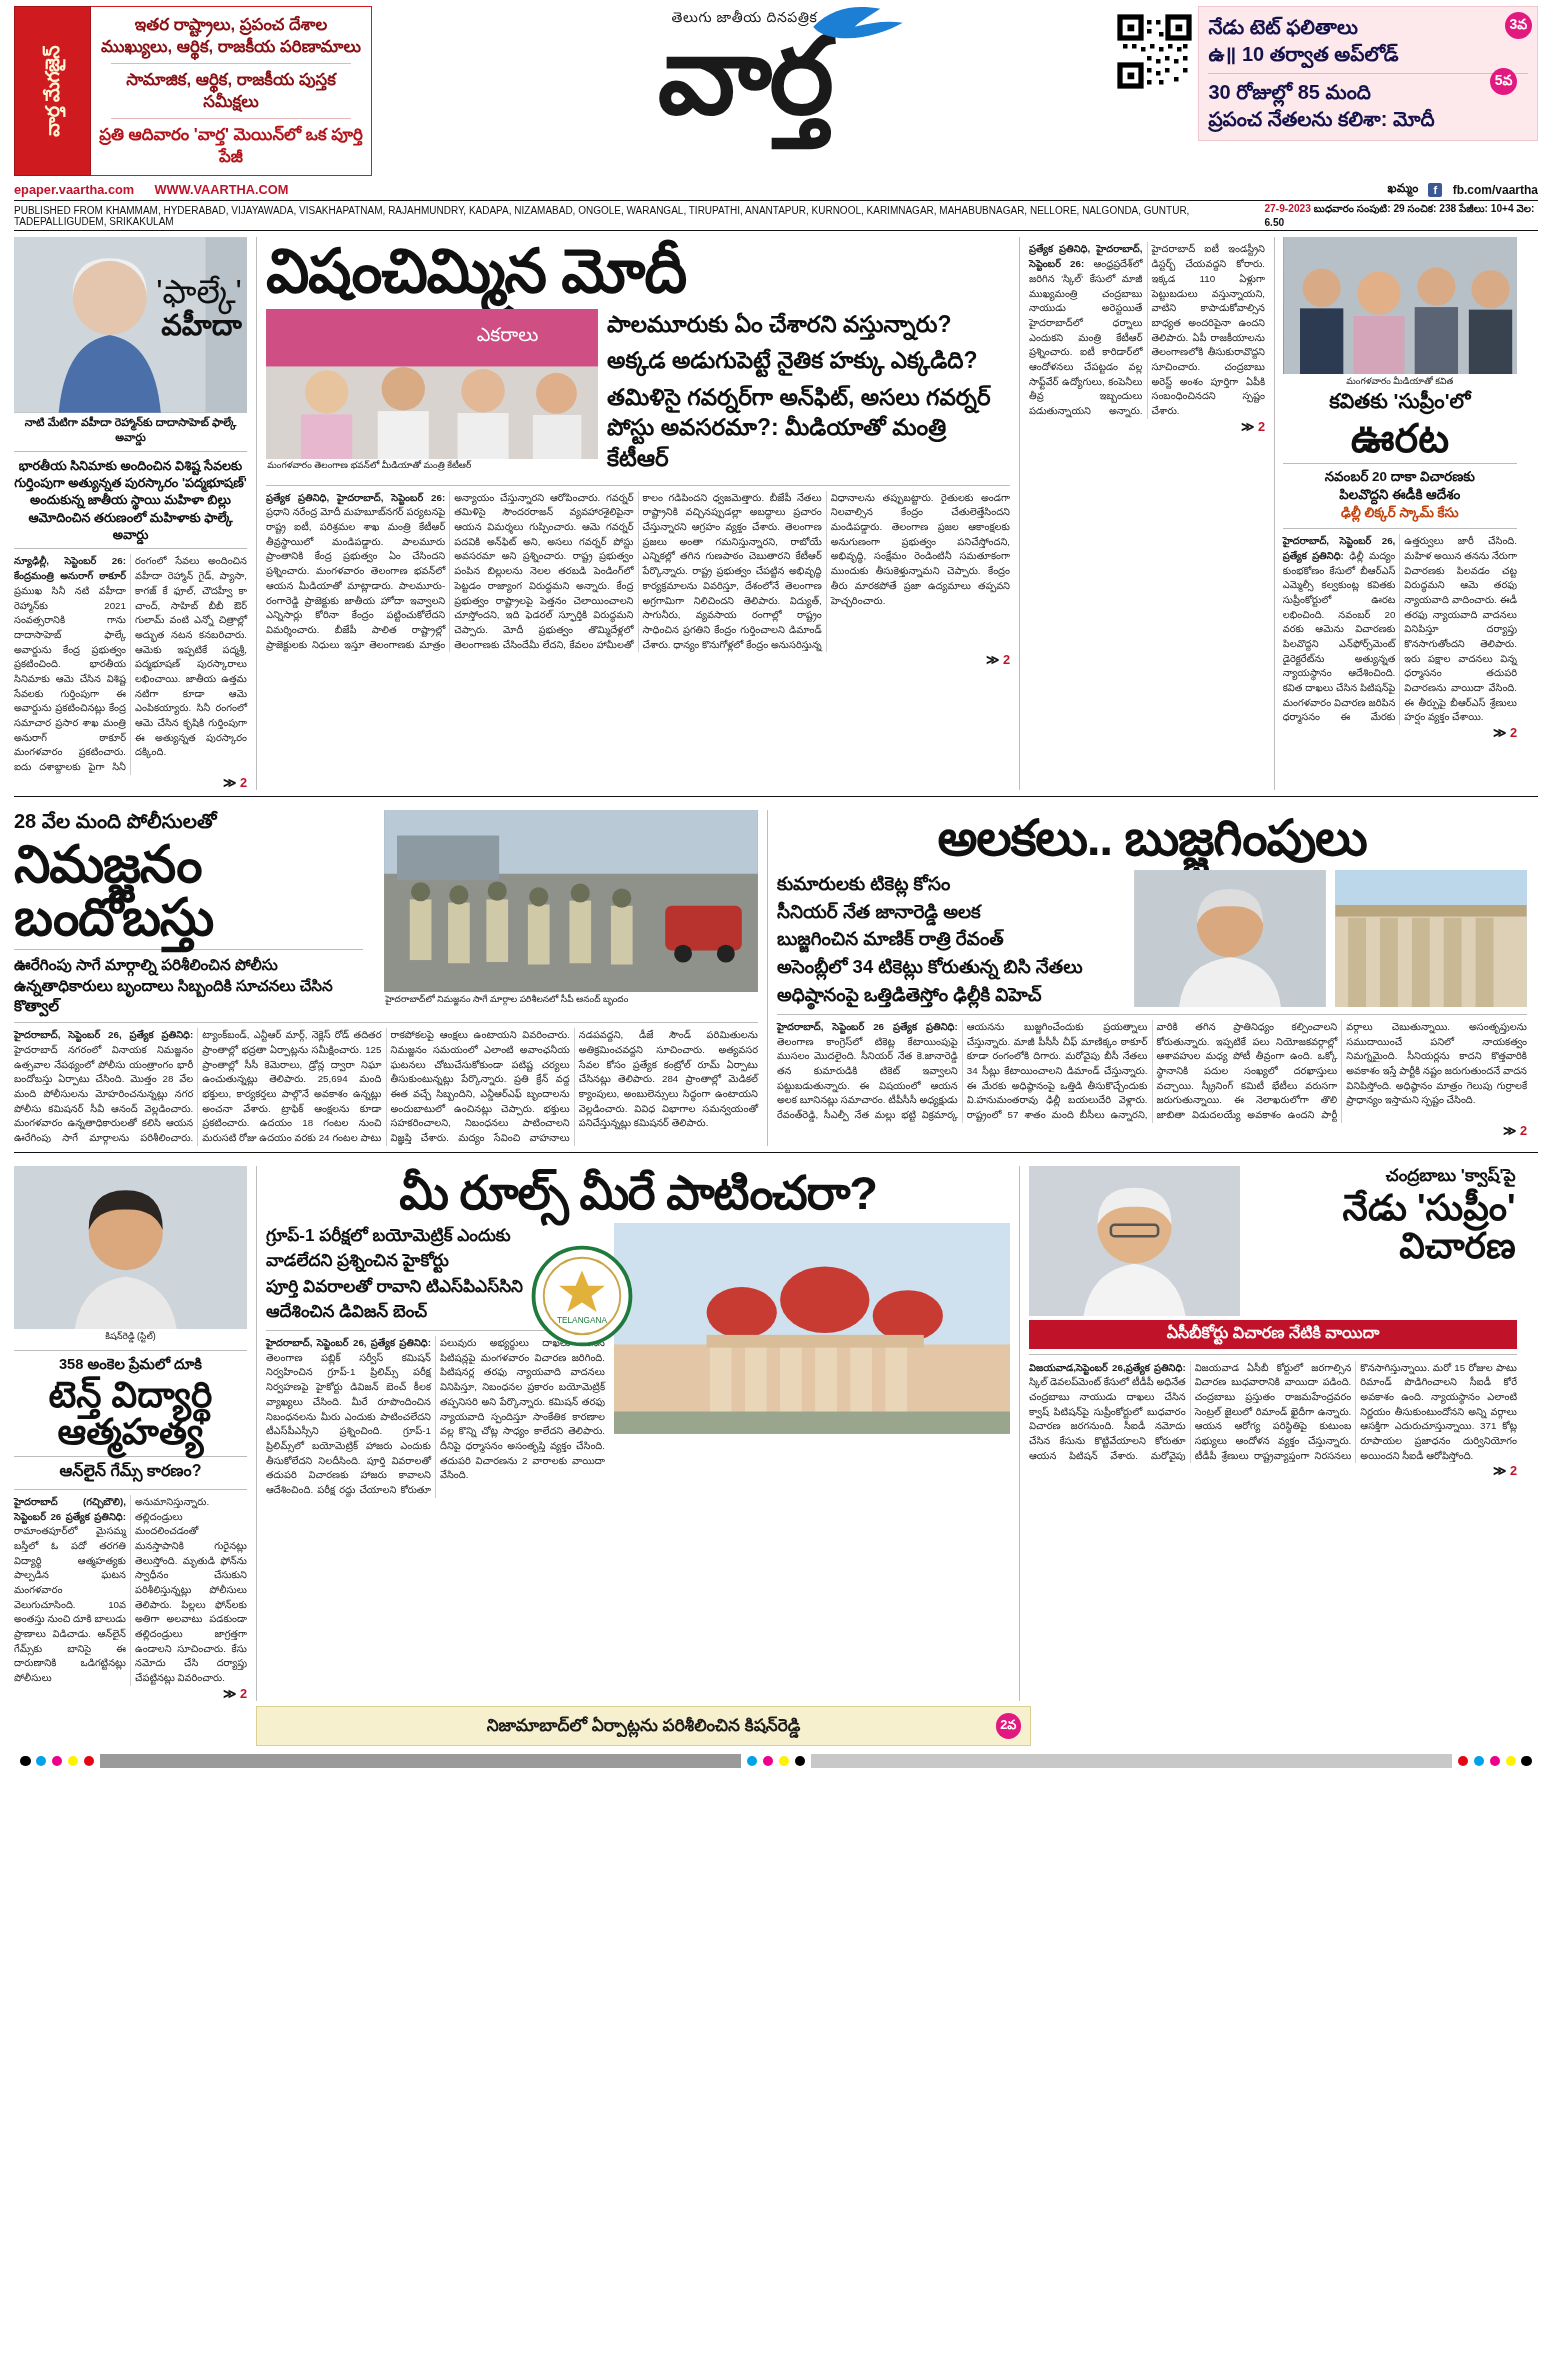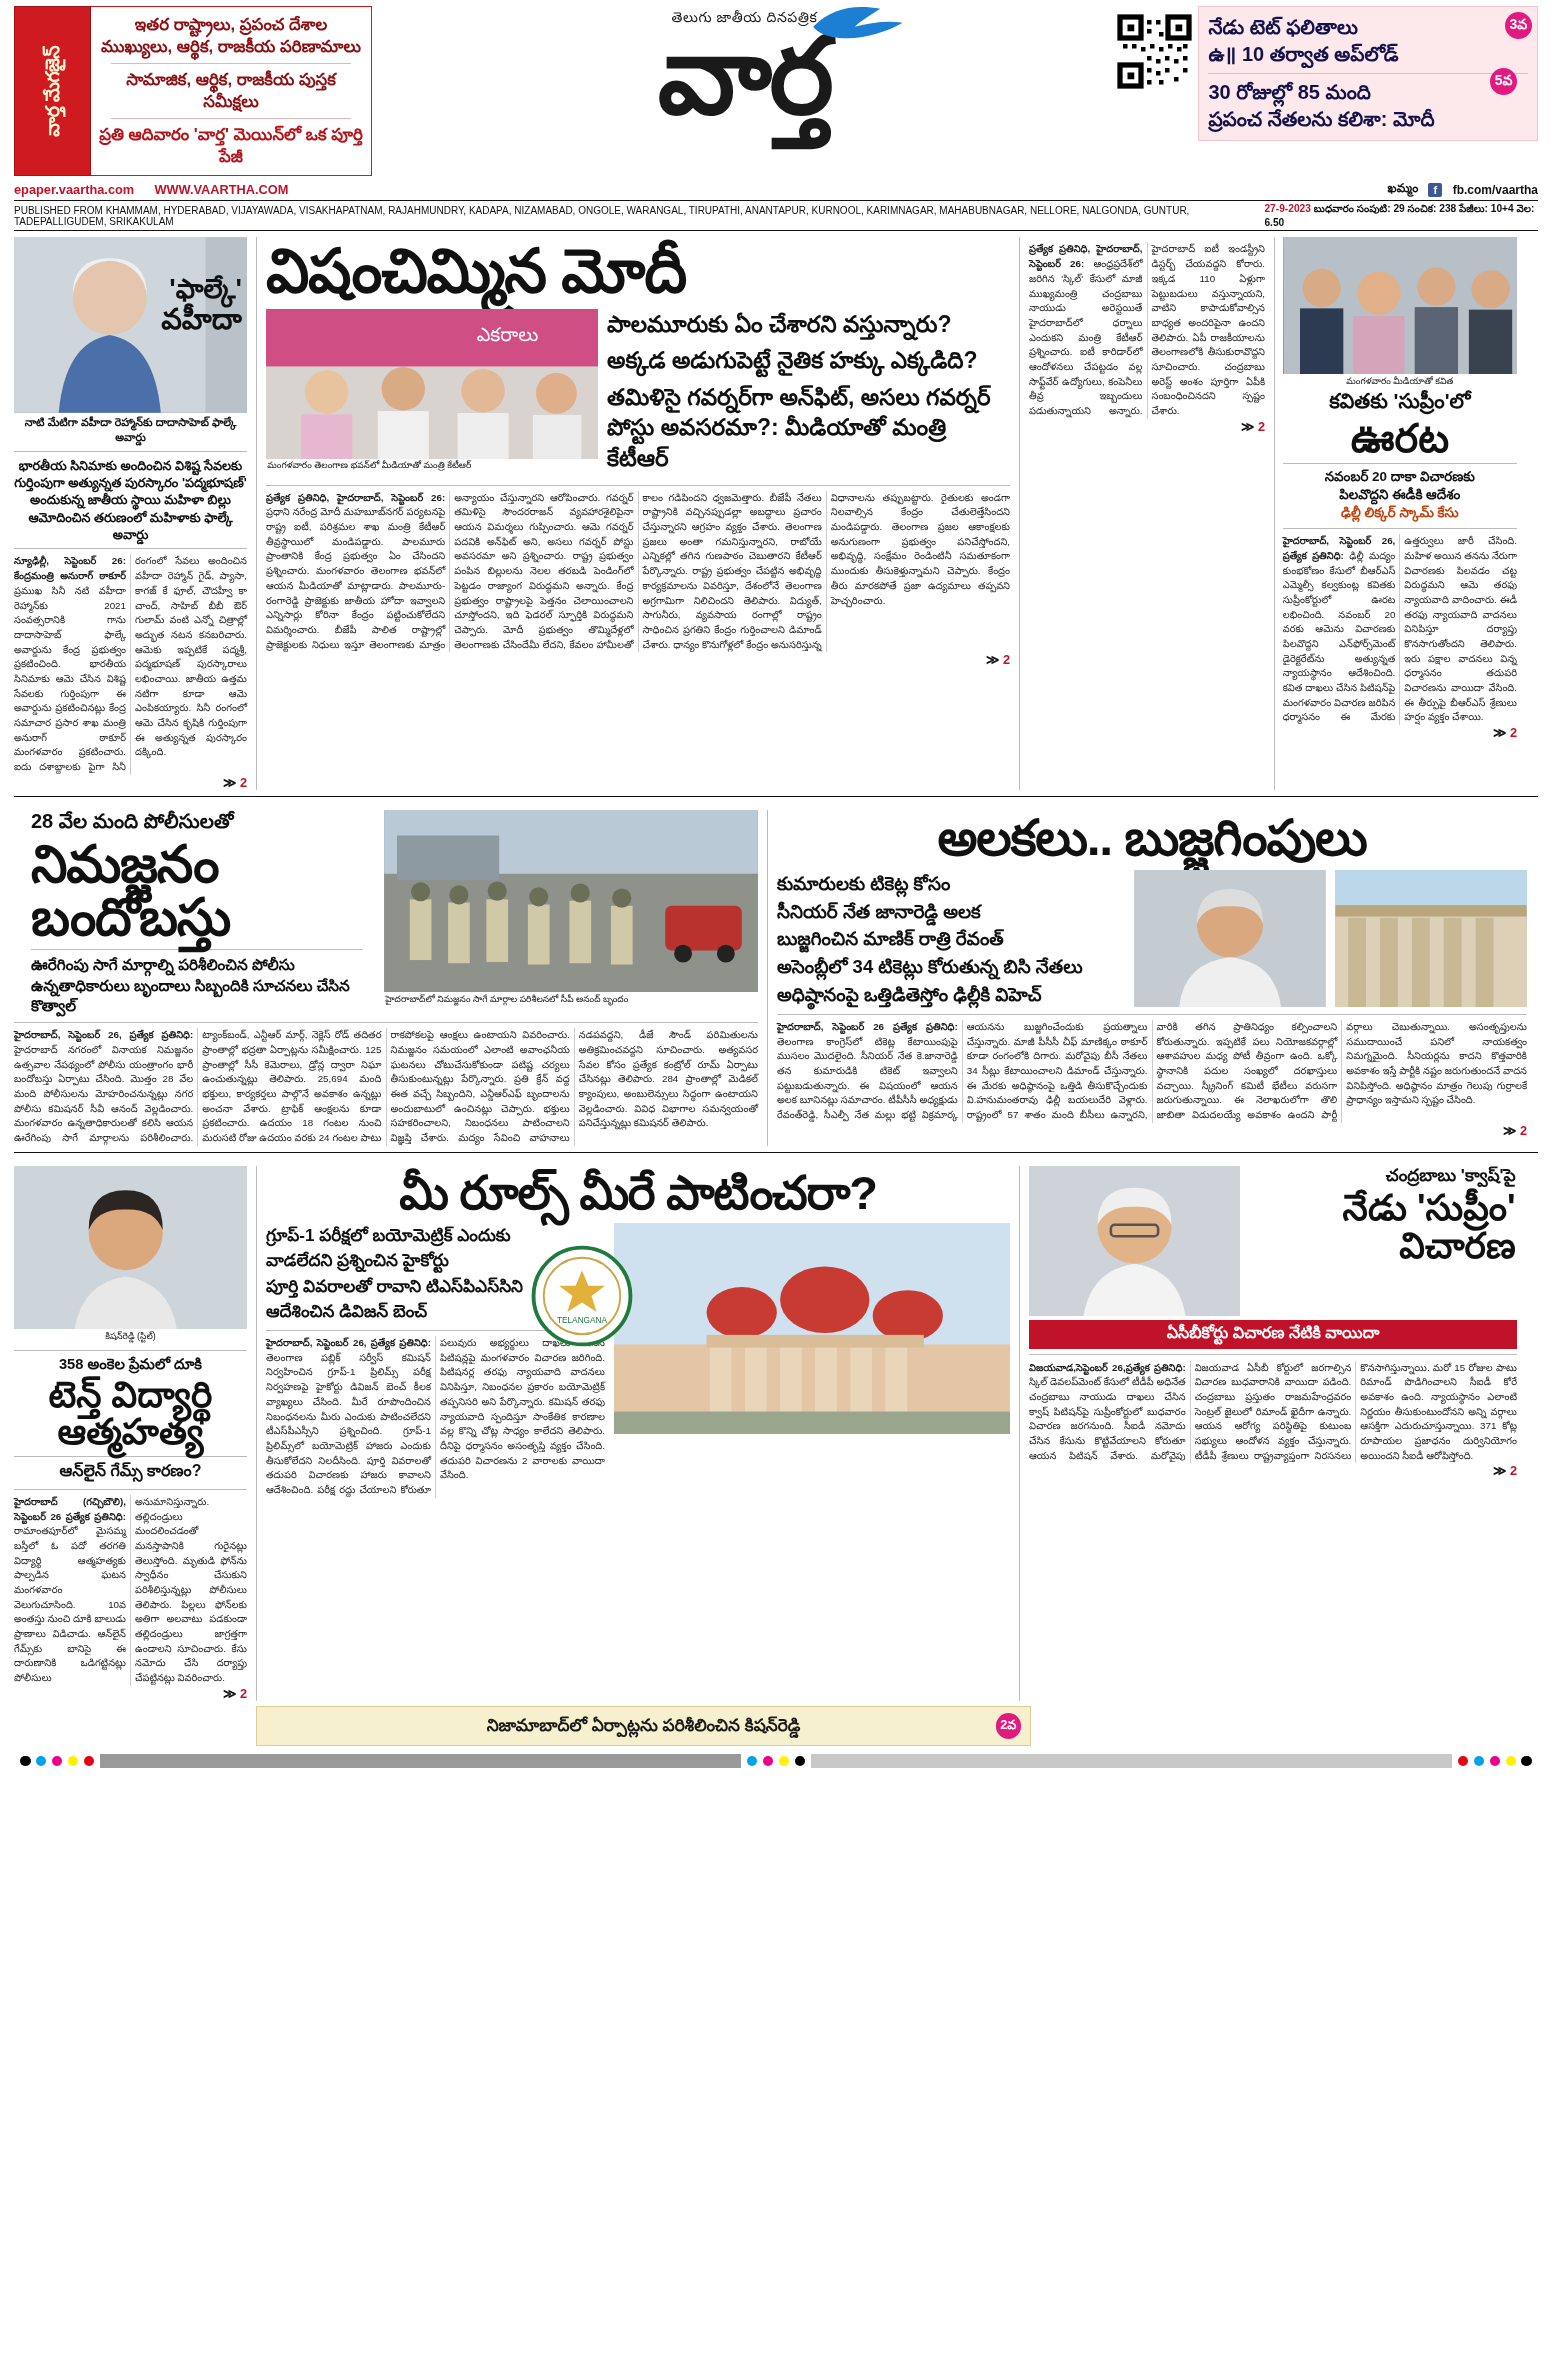--- a/index.html
+++ b/index.html
@@ -360,21 +360,21 @@
     <div class="col" style="width:233px;">
       <div class="photo ph-portrait" style="height:176px;">
         <svg viewBox="0 0 365 275" width="233" height="176">
           <rect width="365" height="275" fill="#cfd6db"></rect>
           <circle cx="150" cy="95" r="58" fill="#e3c6ad"></circle>
           <path d="M92 95 a58 58 0 0 1 116 0 q2 -62 -58 -62 q-60 0 -58 62 Z" fill="#efefef"></path>
           <path d="M70 275 q10 -110 80 -122 q70 12 80 122 Z" fill="#4b6fa8"></path>
           <path d="M300 0 h65 v275 h-65 Z" fill="#b9c2c9"></path>
         </svg>
         <div style="position:absolute; right:5.1px; top:38px; text-align:right;">
-          <div style="font-size:27px; font-weight:bold; color:#111; line-height:1.05;">'ఫాల్కే'</div>
+          <div style="font-size:33px; font-weight:normal; color:#111; line-height:1.05;">'ఫాల్కే'</div>
           <div style="font-size:29px; font-weight:bold; color:#111; line-height:1.05;">వహీదా</div>
         </div>
       </div>
       <div class="caption" style="text-align:center; font-weight:bold; font-size:11px;">నాటి మేటిగా వహీదా రెహ్మాన్‌కు దాదాసాహెబ్ ఫాల్కే అవార్డు</div>
       <hr class="thin">
       <div style="font-size:12.8px; font-weight:bold; line-height:1.35; text-align:center; color:#111;">భారతీయ సినిమాకు అందించిన విశిష్ట సేవలకు గుర్తింపుగా అత్యున్నత పురస్కారం 'పద్మభూషణ్' అందుకున్న జాతీయ స్థాయి మహిళా బిల్లు ఆమోదించిన తరుణంలో మహిళాకు ఫాల్కే అవార్డు</div>
       <hr class="thin">
       <div class="body-text cols2"><span class="dateline">న్యూఢిల్లీ, సెప్టెంబర్ 26: కేంద్రమంత్రి అనురాగ్ ఠాకూర్</span> <span>ప్రముఖ సినీ నటి వహీదా రెహ్మాన్‌కు 2021 సంవత్సరానికి గాను దాదాసాహెబ్ ఫాల్కే అవార్డును కేంద్ర ప్రభుత్వం ప్రకటించింది. భారతీయ సినిమాకు ఆమె చేసిన విశిష్ట సేవలకు గుర్తింపుగా ఈ అవార్డును ప్రకటించినట్లు కేంద్ర సమాచార ప్రసార శాఖ మంత్రి అనురాగ్ ఠాకూర్ మంగళవారం ప్రకటించారు. ఐదు దశాబ్దాలకు పైగా సినీ రంగంలో సేవలు అందించిన వహీదా రెహ్మాన్ గైడ్, ప్యాసా, కాగజ్ కే ఫూల్, చౌదహ్వీ కా చాంద్, సాహిబ్ బీబీ ఔర్ గులామ్ వంటి ఎన్నో చిత్రాల్లో అద్భుత నటన కనబరిచారు. ఆమెకు ఇప్పటికే పద్మశ్రీ, పద్మభూషణ్ పురస్కారాలు లభించాయి. జాతీయ ఉత్తమ నటిగా కూడా ఆమె ఎంపికయ్యారు. సినీ రంగంలో ఆమె చేసిన కృషికి గుర్తింపుగా ఈ అత్యున్నత పురస్కారం దక్కింది.</span></div>
       <div class="more">≫ <span class="n">2</span></div>
     </div>
@@ -446,21 +446,21 @@
         <div class="more">≫ <span class="n">2</span></div>
       </div>
     </div>
   </div>
 
   <hr class="thick">
 
   <div class="row">
 
     <div class="col" style="width:744px;">
-      <div style="display:flex; gap:21px;margin-left:17px;">
+      <div style="display:flex; gap:21px;">
         <div style="width:358px;">
           <div style="font-size:20px; font-weight:bold;">28 వేల మంది పోలీసులతో</div>
           <div style="font-size:52px; font-weight:bold; line-height:1.02; letter-spacing:-1.3px;">నిమజ్జనం</div>
           <div style="font-size:52px; font-weight:bold; line-height:1.02; letter-spacing:-1.3px;">బందోబస్తు</div>
           <hr class="thin">
           <div style="font-size:15.3px; font-weight:bold; line-height:1.35;">ఊరేగింపు సాగే మార్గాల్ని పరిశీలించిన పోలీసు ఉన్నతాధికారులు బృందాలు సిబ్బందికి సూచనలు చేసిన కొత్వాల్</div>
         </div>
         <div style="width:374px;">
           <div class="photo ph-street" style="height:182px;">
             <svg viewBox="0 0 585 285" width="374" height="182">

